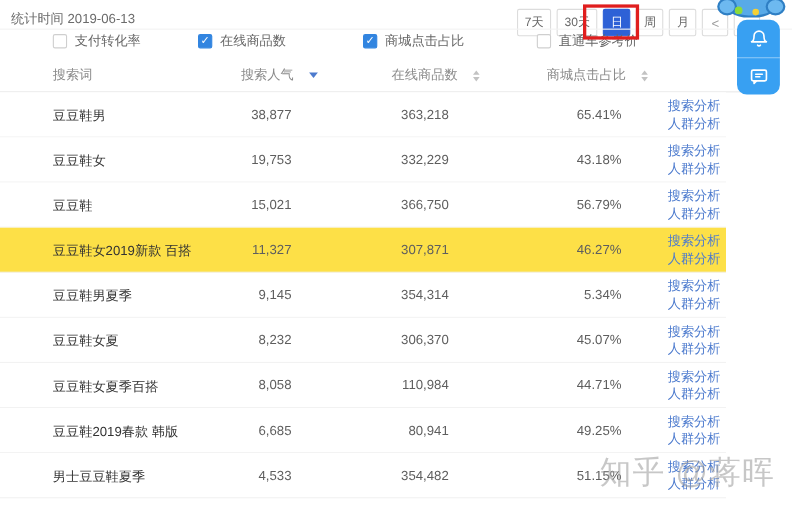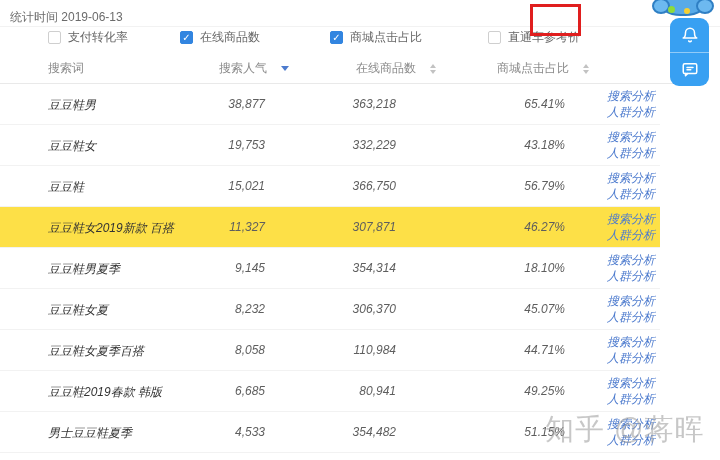--- a/index.html
+++ b/index.html
@@ -48,39 +48,48 @@
   .th-term { position:absolute; left:48px; top:10px; font-size:12px; color:#8a8a8a; }
   .th-num { position:absolute; top:10px; font-size:12px; color:#8a8a8a; display:flex; align-items:center; gap:14px; }
   .sort-desc { width:0; height:0; border-left:4px solid transparent; border-right:4px solid transparent;
     border-top:5px solid #4d7bce; display:inline-block; }
   .sort-toggle { display:inline-flex; flex-direction:column; gap:2px; }
   .sort-toggle i { width:0; height:0; border-left:3.5px solid transparent; border-right:3.5px solid transparent; display:block; }
   .sort-toggle .up { border-bottom:4px solid #c2c2c2; }
   .sort-toggle .dn { border-top:4px solid #c2c2c2; }
 
   .tbody { position:absolute; left:0; top:84px; width:720px; }
-  .trow { position:relative; width:660px; height:41px; border-bottom:1px solid #f2f2f2; background:#fff;font-style:italic; }
+  .trow { position:relative; width:660px; height:41px; border-bottom:1px solid #f2f2f2; background:#fff; }
   .trow.hl { background:#fde047; }
   .td-term { position:absolute; left:48px; top:13px; font-size:12px; color:#333; }
   .td-num { position:absolute; top:13px; font-size:12px; color:#5e5e5e; }
-  .td-c2 { right:395px; } .td-c3 { right:264px; } .td-c4 { right:95px; }
+  .td-c2 { right:395px; } .td-c3 { right:252px; } .td-c4 { right:95px; }
   .td-acts { position:absolute; right:5px; top:4px; width:48px; text-align:left; line-height:16px; }
   .td-acts a { display:block; font-size:12px; color:#4d7bce; text-decoration:none; cursor:pointer; }
 
   
   .watermark { position:absolute; left:545px; top:410px; width:200px; font-size:29px; color:#9b9b9b;
     opacity:.55; white-space:nowrap; z-index:40; letter-spacing:1px; pointer-events:none; }
 </style>
 </head>
 <body>
 
 <div class="stage">
 
   <div class="stat-time">统计时间 2019-06-13</div>
 
+  <div class="range-group">
+    <div class="rbtn">7天</div>
+    <div class="rbtn">30天</div>
+    <div class="rbtn sel">日</div>
+    <div class="rbtn">周</div>
+    <div class="rbtn">月</div>
+    <div class="rbtn nav">&lt;</div>
+    <div class="rbtn nav dis">&gt;</div>
+  </div>
 
   <div class="red-box"></div>
 
   <div class="mascot">
     <div class="m1"></div>
     <div class="m2"></div>
     <div class="m3"></div>
     <div class="m4"></div>
     <div class="m5"></div>
   </div>
@@ -185,21 +194,21 @@
       <span class="td-acts">
           <a>搜索分析</a>
           <a>人群分析</a>
         </span>
     </div>
 
     <div class="trow">
       <span class="td-term">豆豆鞋男夏季</span>
       <span class="td-num td-c2">9,145</span>
       <span class="td-num td-c3">354,314</span>
-      <span class="td-num td-c4">18.10%</span>
+      <span class="td-num td-c4">5.34%</span>
       <span class="td-acts">
           <a>搜索分析</a>
           <a>人群分析</a>
         </span>
     </div>
 
     <div class="trow">
       <span class="td-term">豆豆鞋女夏</span>
       <span class="td-num td-c2">8,232</span>
       <span class="td-num td-c3">306,370</span>

